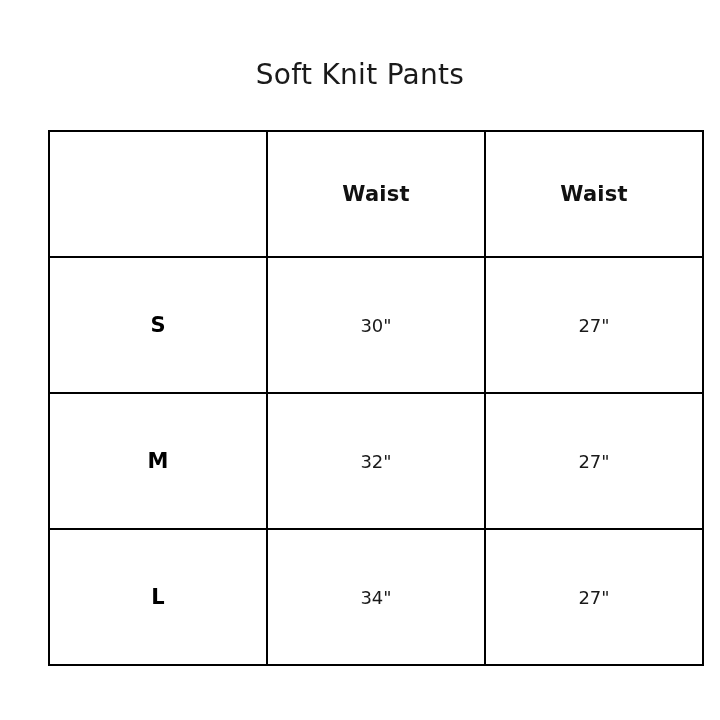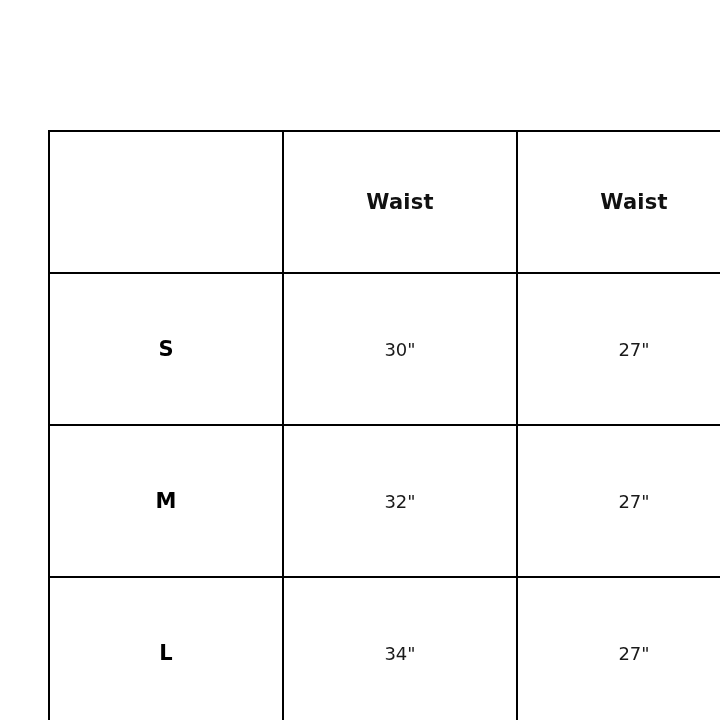--- a/index.html
+++ b/index.html
@@ -37,21 +37,21 @@
     top: 130px;
     width: 624px;
     border-collapse: collapse;
     table-layout: fixed;
   }
   .size-table td,
   .size-table th {
     border: 2px solid #000000;
     text-align: center;
     vertical-align: middle;
-    padding: 12px;
+    padding: 4px;
   }
   .size-table thead th {
     height: 116px;
     font-size: 21px;
     font-weight: 700;
     letter-spacing: 0.2px;
   }
   .size-table tbody td {
     height: 126px;
     font-size: 18px;
@@ -65,20 +65,21 @@
   }
   .col-label { width: 208px; }
   .col-data  { width: 208px; }
   .corner-cell { border-top-color: #000; }
 </style>
 </head>
 <body>
 
 <div class="page">
 
+  <div class="title">Soft Knit Pants</div>
 
   <table class="size-table">
     <thead>
       <tr>
         <th class="col-label corner-cell"></th>
         <th class="col-data">Waist</th>
         <th class="col-data">Waist</th>
       </tr>
     </thead>
     <tbody>

